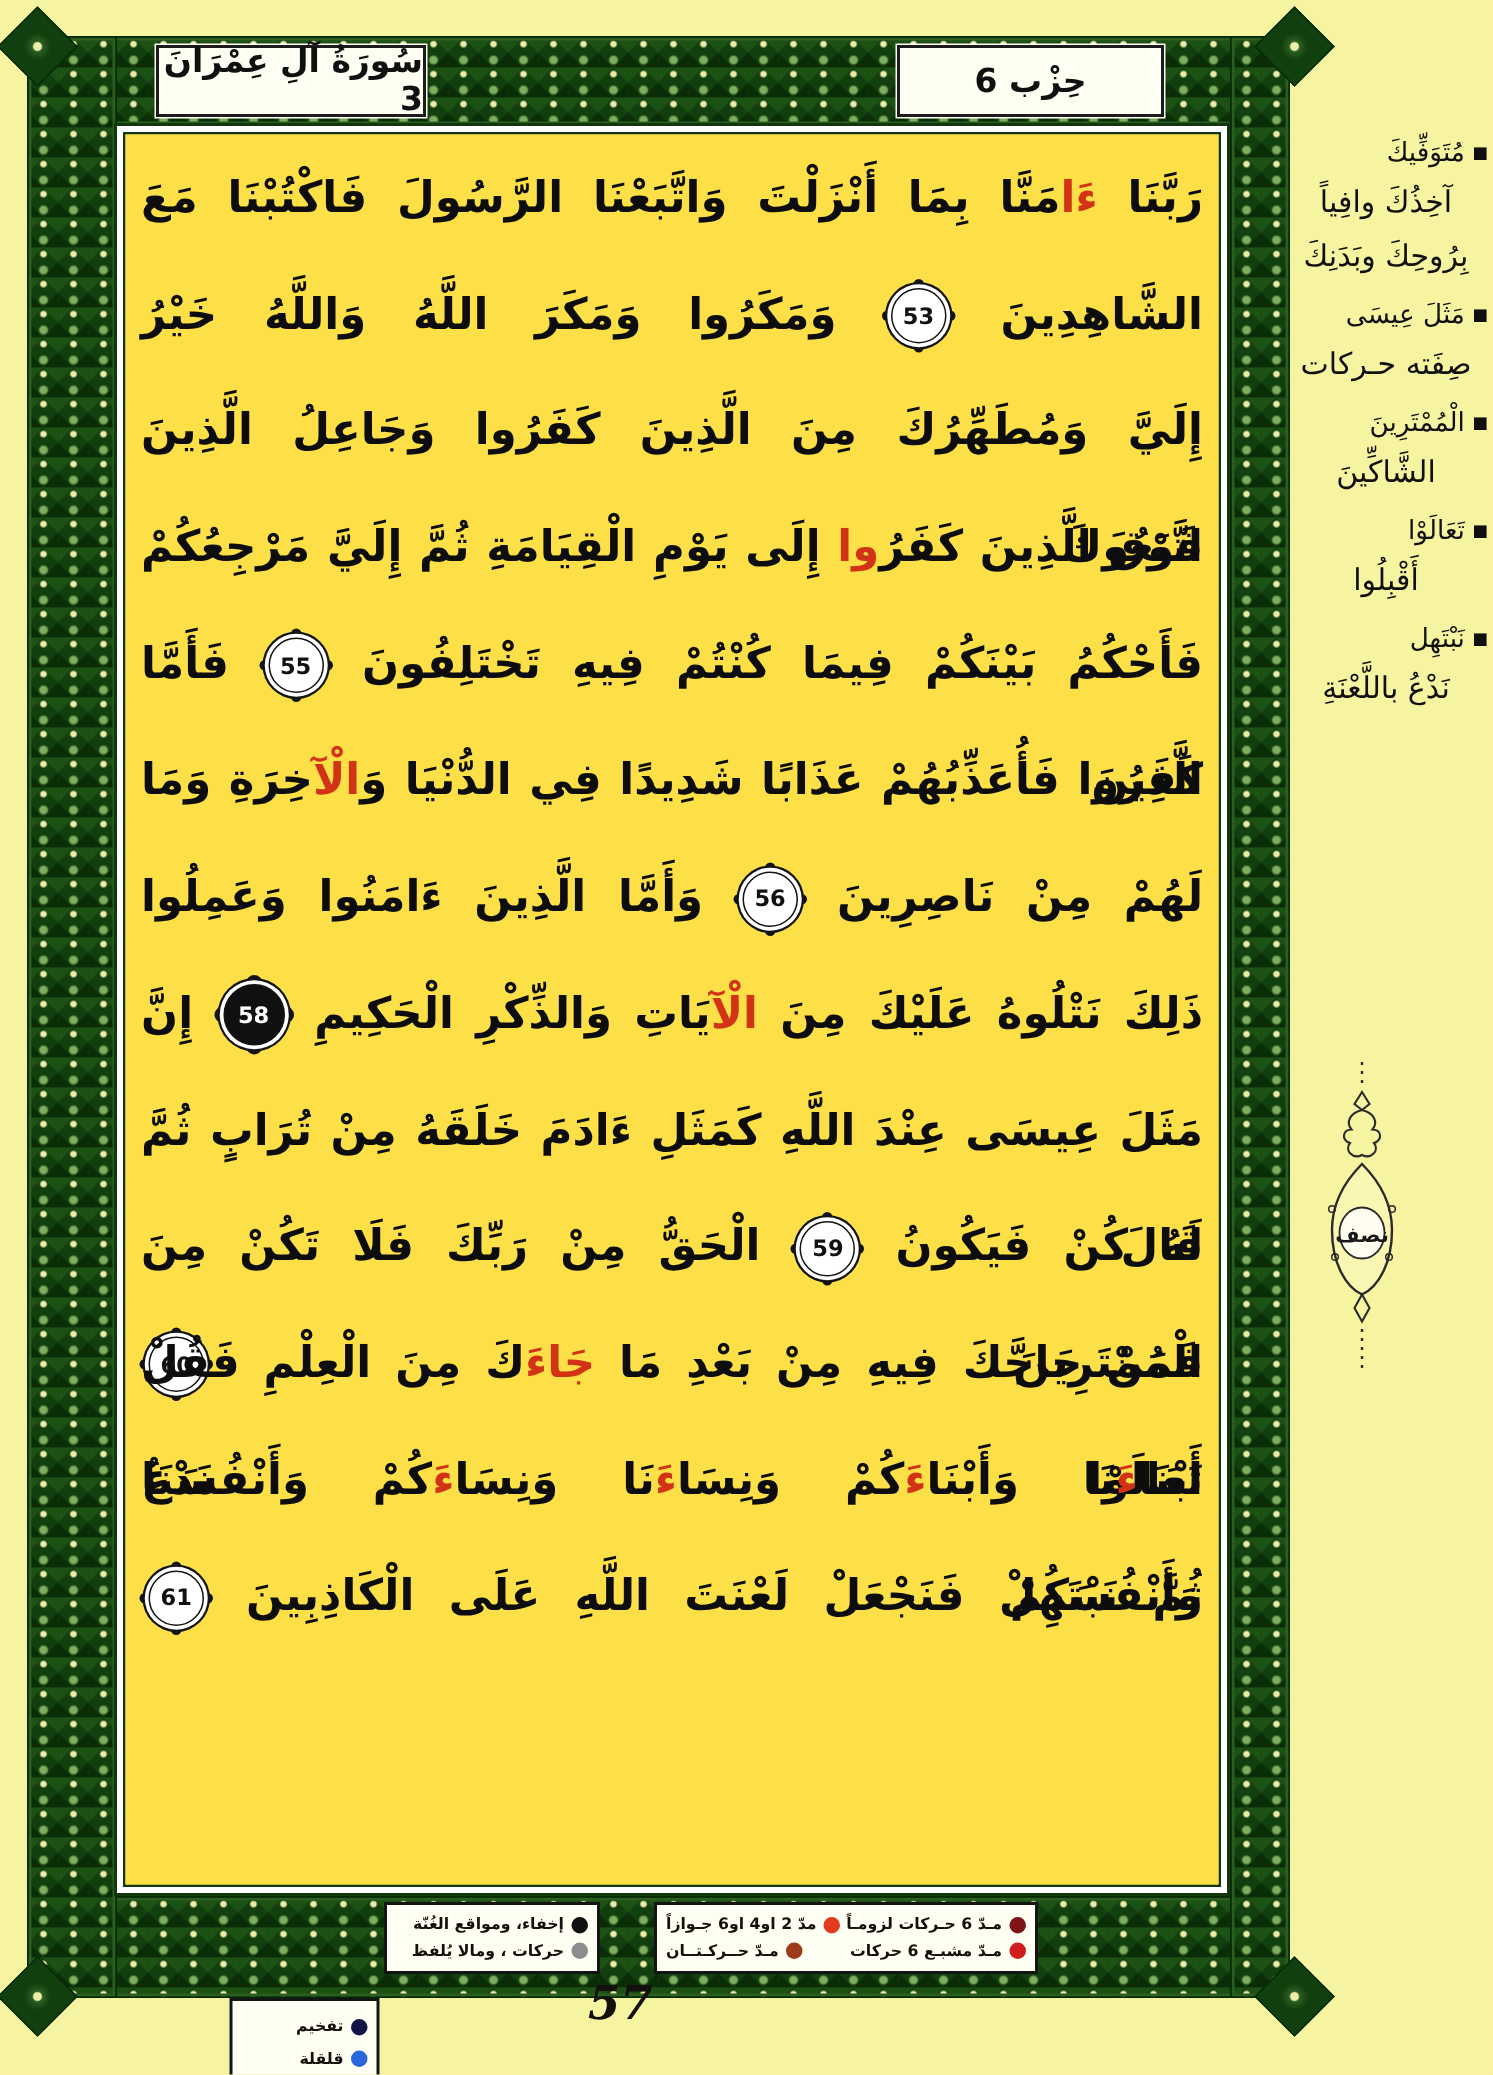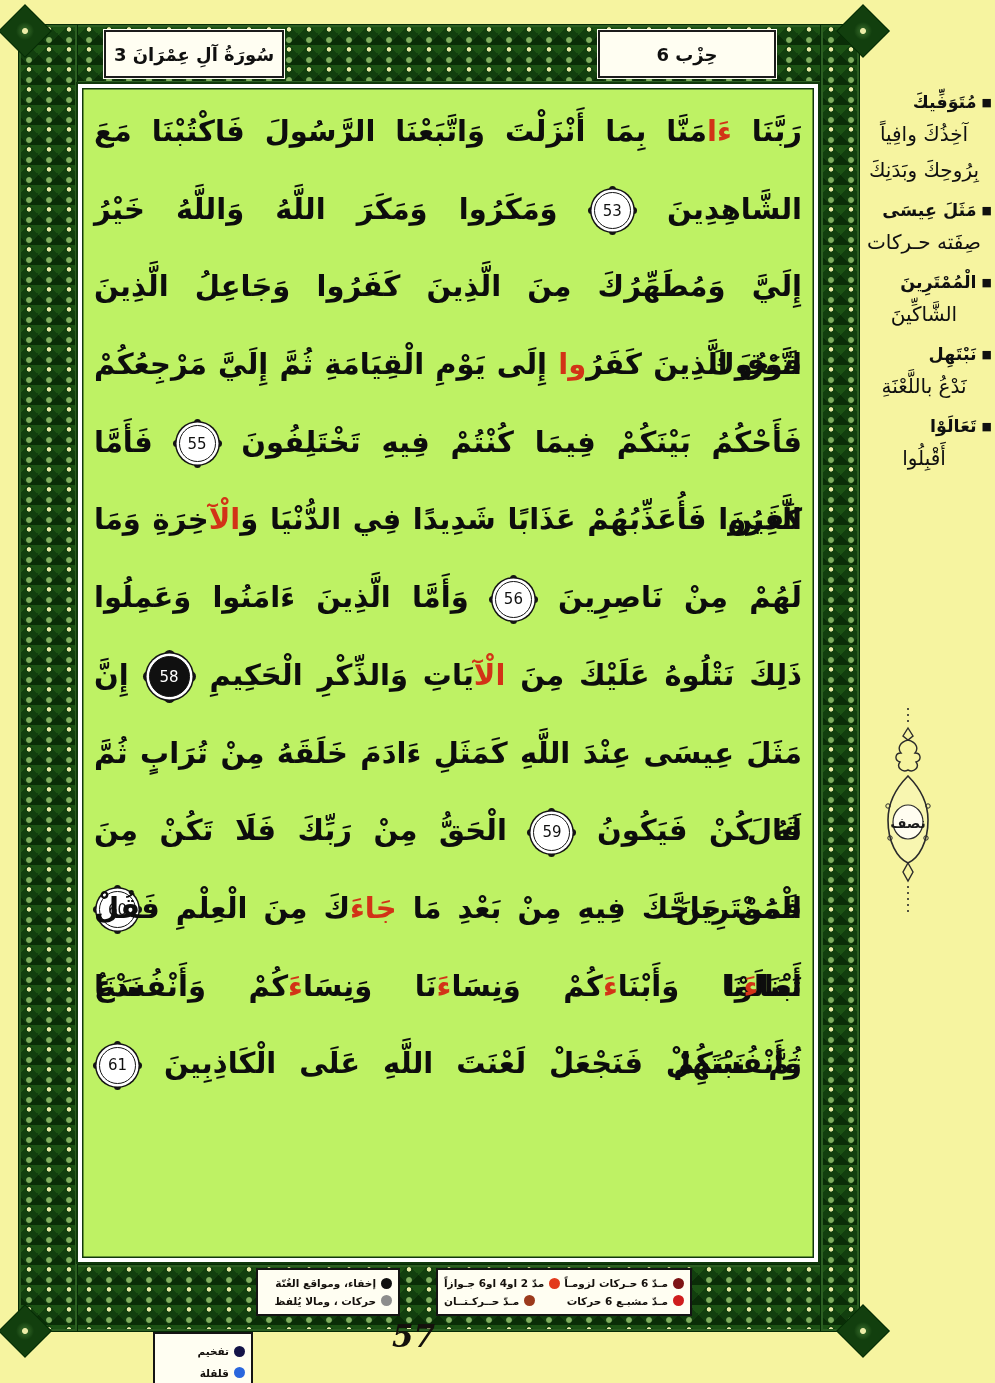--- a/index.html
+++ b/index.html
@@ -23,42 +23,42 @@
   #band-right{left:820px;top:24px;width:38px;height:1306px;}
   .corner{position:absolute;width:36px;height:36px;background:#123f0e;border:1px solid #052b05;
     transform:rotate(45deg);
     background-image:radial-gradient(circle at 50% 50%, #eceda8 2.5px, #2c5e22 3.5px, transparent 9px);}
   #corner-tl{left:6px;top:12px;} #corner-tr{left:844px;top:12px;}
   #corner-bl{left:6px;top:1312px;} #corner-br{left:844px;top:1312px;}
 
   
   .cartouche{position:absolute;background:#fffef2;border:2px solid #1c1c1c;box-shadow:0 0 0 1px #fffef2;
     display:flex;align-items:center;justify-content:center;direction:rtl;
-    font-weight:bold;font-size:18px;color:#101010;z-index:5;}
+    font-weight:bold;font-size:22px;color:#101010;z-index:5;}
   #surah-cartouche{left:104px;top:30px;width:176px;height:44px;}
   #hizb-cartouche{left:598px;top:30px;width:174px;height:44px;}
 
   
-  #content-box{position:absolute;left:76px;top:82px;width:744px;height:1182px;background:#bef264;
+  #content-box{position:absolute;left:76px;top:82px;width:744px;height:1182px;background:#fde047;
     border:2px solid #10380c;box-shadow:inset 0 0 0 4px #ffffff, inset 0 0 0 5.5px #10380c;box-sizing:border-box;}
   #quran-lines{position:absolute;left:16px;right:16px;top:9px;bottom:7px;direction:rtl;}
   .qline{height:77.7px;line-height:77.7px;white-space:nowrap;text-align:justify;text-align-last:justify;
     font-size:29px;font-weight:600;color:#0d0d0d;letter-spacing:0;}
   .qline span.qt{white-space:normal;}
   .vbadge{display:inline-flex;align-items:center;justify-content:center;width:35px;height:35px;border-radius:50%;
-    border:1.6px solid #141414;background:#fff;color:#111;font-size:15px;font-weight:normal;vertical-align:middle;
+    border:1.6px solid #141414;background:#fff;color:#111;font-size:15px;font-weight:bold;vertical-align:middle;
     margin:0 5px;line-height:normal;
     box-shadow:0 0 0 2.5px #fff, 0 0 0 4px #141414,
       0 -21px 0 -15px #141414, 0 21px 0 -15px #141414, -21px 0 0 -15px #141414, 21px 0 0 -15px #141414;}
   .vbadge.filled{background:#101010;color:#ffffff;width:39px;height:39px;}
 
   
   #glossary{position:absolute;left:856px;top:92px;width:136px;direction:rtl;color:#101010;}
   .gitem{margin-bottom:16px;}
-  .gterm{font-weight:bold;font-size:17.5px;text-align:right;padding-left:2px;white-space:nowrap;}
+  .gterm{font-weight:normal;font-size:17.5px;text-align:right;padding-left:2px;white-space:nowrap;}
   .gbullet{font-size:11px;margin-left:5px;vertical-align:2px;}
   .gdef{font-size:20px;text-align:center;margin-top:9px;line-height:1.35;}
 
   
   #half-hizb{position:absolute;left:878px;top:706px;width:60px;height:212px;}
 
   
   .legend-box{position:absolute;background:#fffef2;border:2px solid #141414;box-sizing:border-box;
     display:flex;flex-direction:column;justify-content:space-evenly;padding:2px 6px;z-index:5;}
   #legend-box-madd{left:436px;top:1268px;width:256px;height:48px;}
@@ -123,26 +123,26 @@
       </div>
       <div class="gitem">
         <div class="gterm"><span class="gbullet">■</span>مَثَلَ عِيسَى</div>
         <div class="gdef">صِفَته حـركات</div>
       </div>
       <div class="gitem">
         <div class="gterm"><span class="gbullet">■</span>الْمُمْتَرِينَ</div>
         <div class="gdef">الشَّاكِّينَ</div>
       </div>
       <div class="gitem">
+        <div class="gterm"><span class="gbullet">■</span>تَعَالَوْا</div>
+        <div class="gdef">أَقْبِلُوا</div>
+      </div>
+      <div class="gitem">
         <div class="gterm"><span class="gbullet">■</span>نَبْتَهِل</div>
         <div class="gdef">نَدْعُ باللَّعْنَةِ</div>
-      </div>
-      <div class="gitem">
-        <div class="gterm"><span class="gbullet">■</span>تَعَالَوْا</div>
-        <div class="gdef">أَقْبِلُوا</div>
       </div>
     </div>
 
   <svg id="half-hizb" viewBox="0 0 60 212">
     <line x1="30" y1="2" x2="30" y2="20" stroke="#2b2b2b" stroke-width="1.6" stroke-dasharray="2 4"></line>
     <path d="M30 22 l5 8 -5 4 -5 -4 z" fill="none" stroke="#2b2b2b" stroke-width="1.4"></path>
     <path d="M30 34 c8 2 11 8 7 13 c6 0 7 7 1 9 c4 5 -2 11 -8 8 c-6 3 -12 -3 -8 -8 c-6 -2 -5 -9 1 -9 c-4 -5 -1 -11 7 -13 z" fill="none" stroke="#2b2b2b" stroke-width="1.4"></path>
     <path d="M30 70 C 16 84 10 98 10 114 C 10 136 19 152 30 157 C 41 152 50 136 50 114 C 50 98 44 84 30 70 Z" fill="#f8f6b0" stroke="#2b2b2b" stroke-width="1.6"></path>
     <ellipse cx="30" cy="116" rx="15" ry="17" fill="#fffdf0" stroke="#2b2b2b" stroke-width="1.2"></ellipse>
     <circle cx="10" cy="100" r="2.2" fill="none" stroke="#2b2b2b"></circle>

